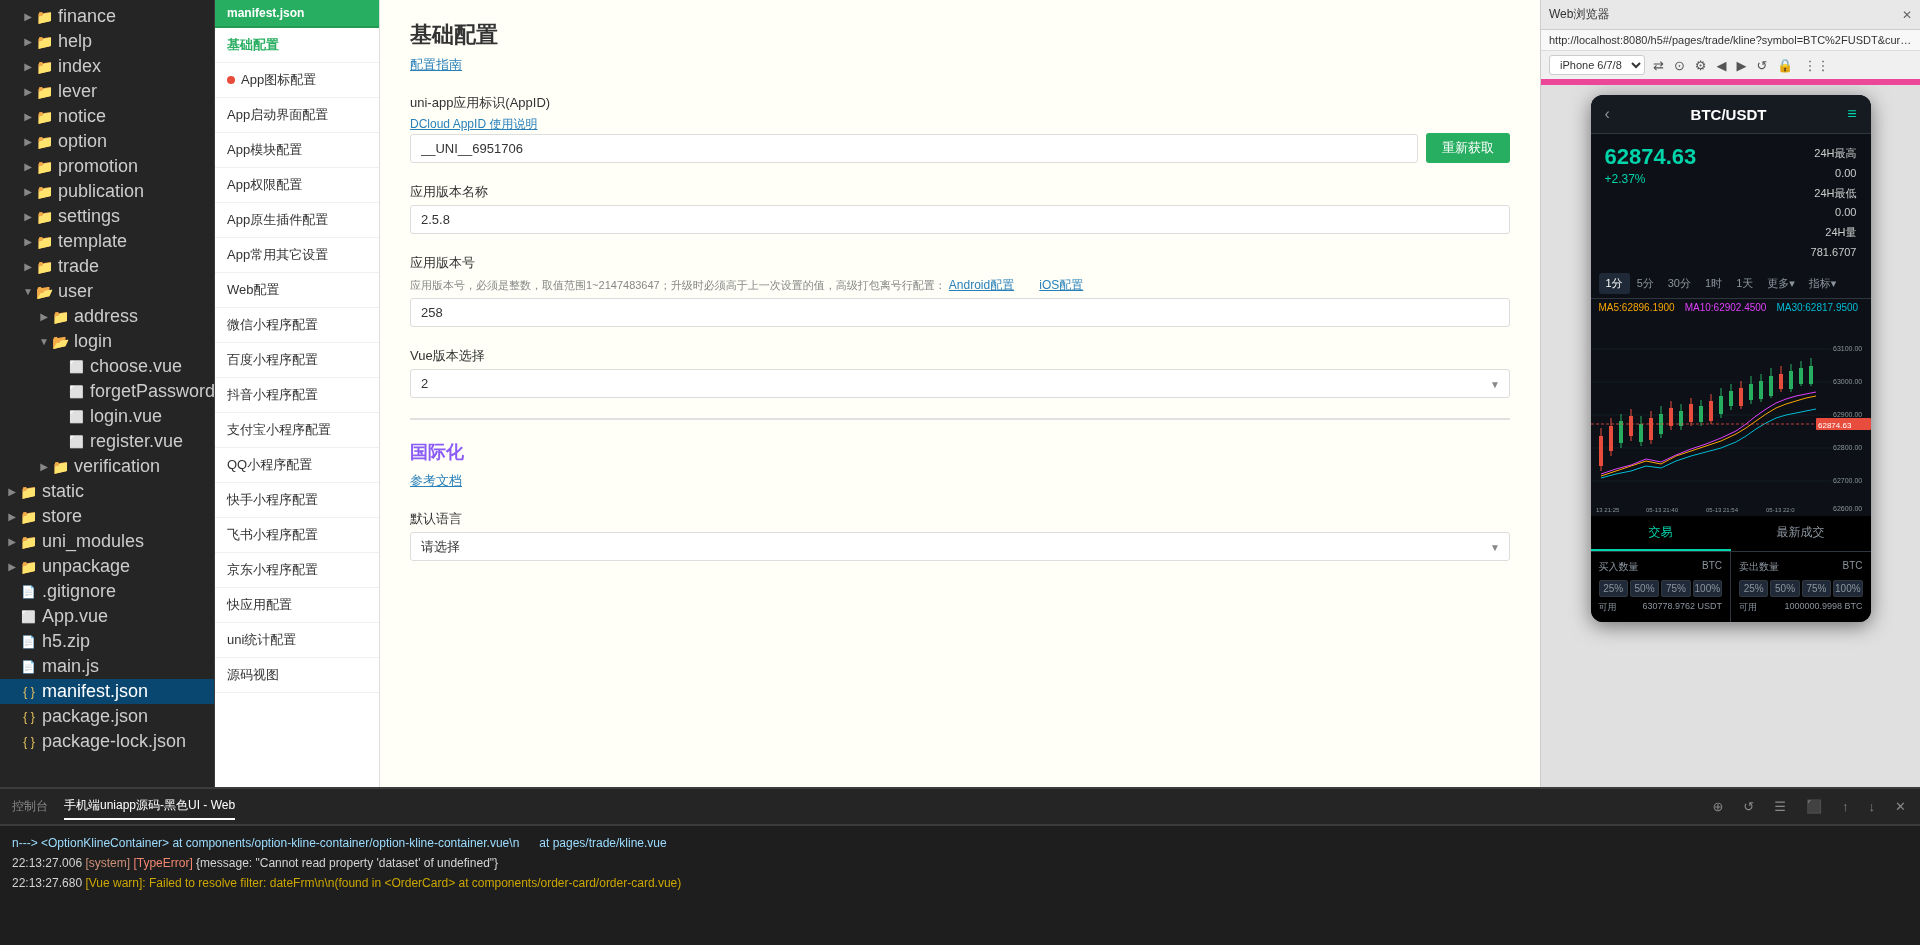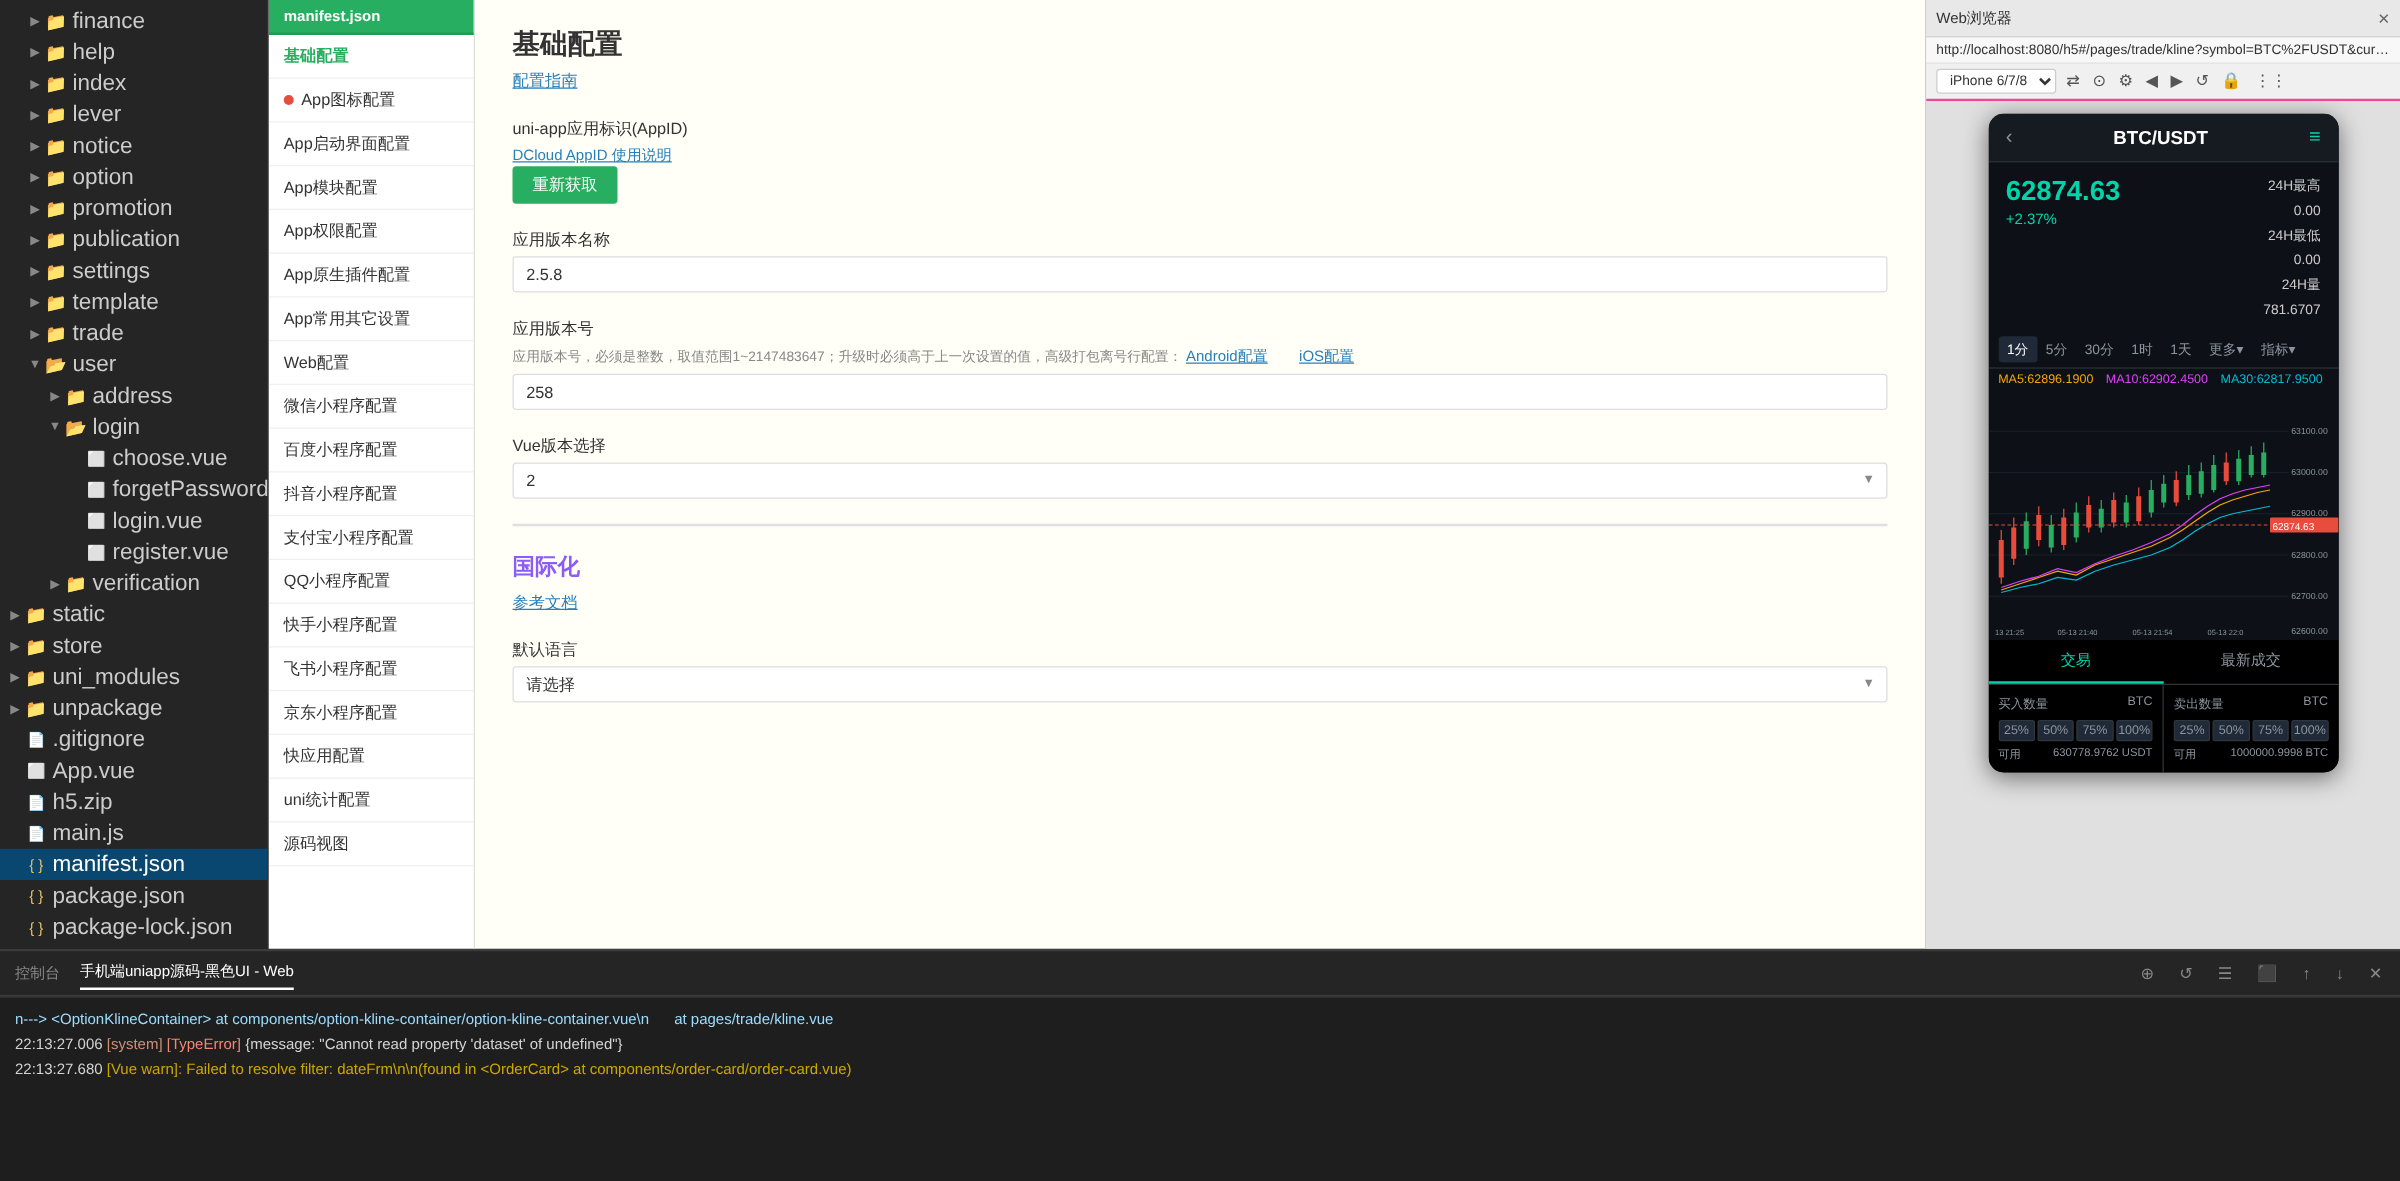--- a/index.html
+++ b/index.html
@@ -222,23 +222,23 @@
       color: #333;
       border-bottom: 1px solid #ddd;
       overflow: hidden;
       text-overflow: ellipsis;
       white-space: nowrap;
     }
     .browser-toolbar {
       background: #f0f0f0;
       padding: 4px 8px;
       display: flex;
-      align-items: flex-start;
+      align-items: flex-end;
       gap: 6px;
-      border-bottom: 2px solid #ec4899;
+      border-bottom: 6px solid #ec4899;
     }
     .browser-device-select {
       background: #fff;
       border: 1px solid #ccc;
       border-radius: 3px;
       padding: 2px 6px;
       font-size: 11px;
       color: #333;
     }
     .browser-icon-btn {
@@ -399,21 +399,21 @@
       color: #8b949e;
       display: flex;
       justify-content: space-between;
     }
 
     
     .terminal {
       background: #1e1e1e;
       border-top: 1px solid #3c3c3c;
       padding: 8px 12px;
-      height: 148px;
+      height: 120px;
       overflow-y: auto;
       font-size: 12px;
       flex-shrink: 0;
     }
     .terminal-tabs {
       display: flex;
       gap: 16px;
       background: #252526;
       padding: 4px 12px;
       border-top: 1px solid #3c3c3c;
@@ -698,20 +698,21 @@
 
   <div class="config-content">
     <div class="config-title">基础配置</div>
     <a class="config-link">配置指南</a>
 
     
     <div class="field-group">
       <div class="field-label">uni-app应用标识(AppID)</div>
       <a class="field-link">DCloud AppID 使用说明</a>
       <div class="field-input-row">
+        <input class="field-input" type="text" value="__UNI__6951706" style="">
         <button class="btn-refresh">重新获取</button>
       </div>
     </div>
 
     
 
     
 
     
     <div class="field-group">

